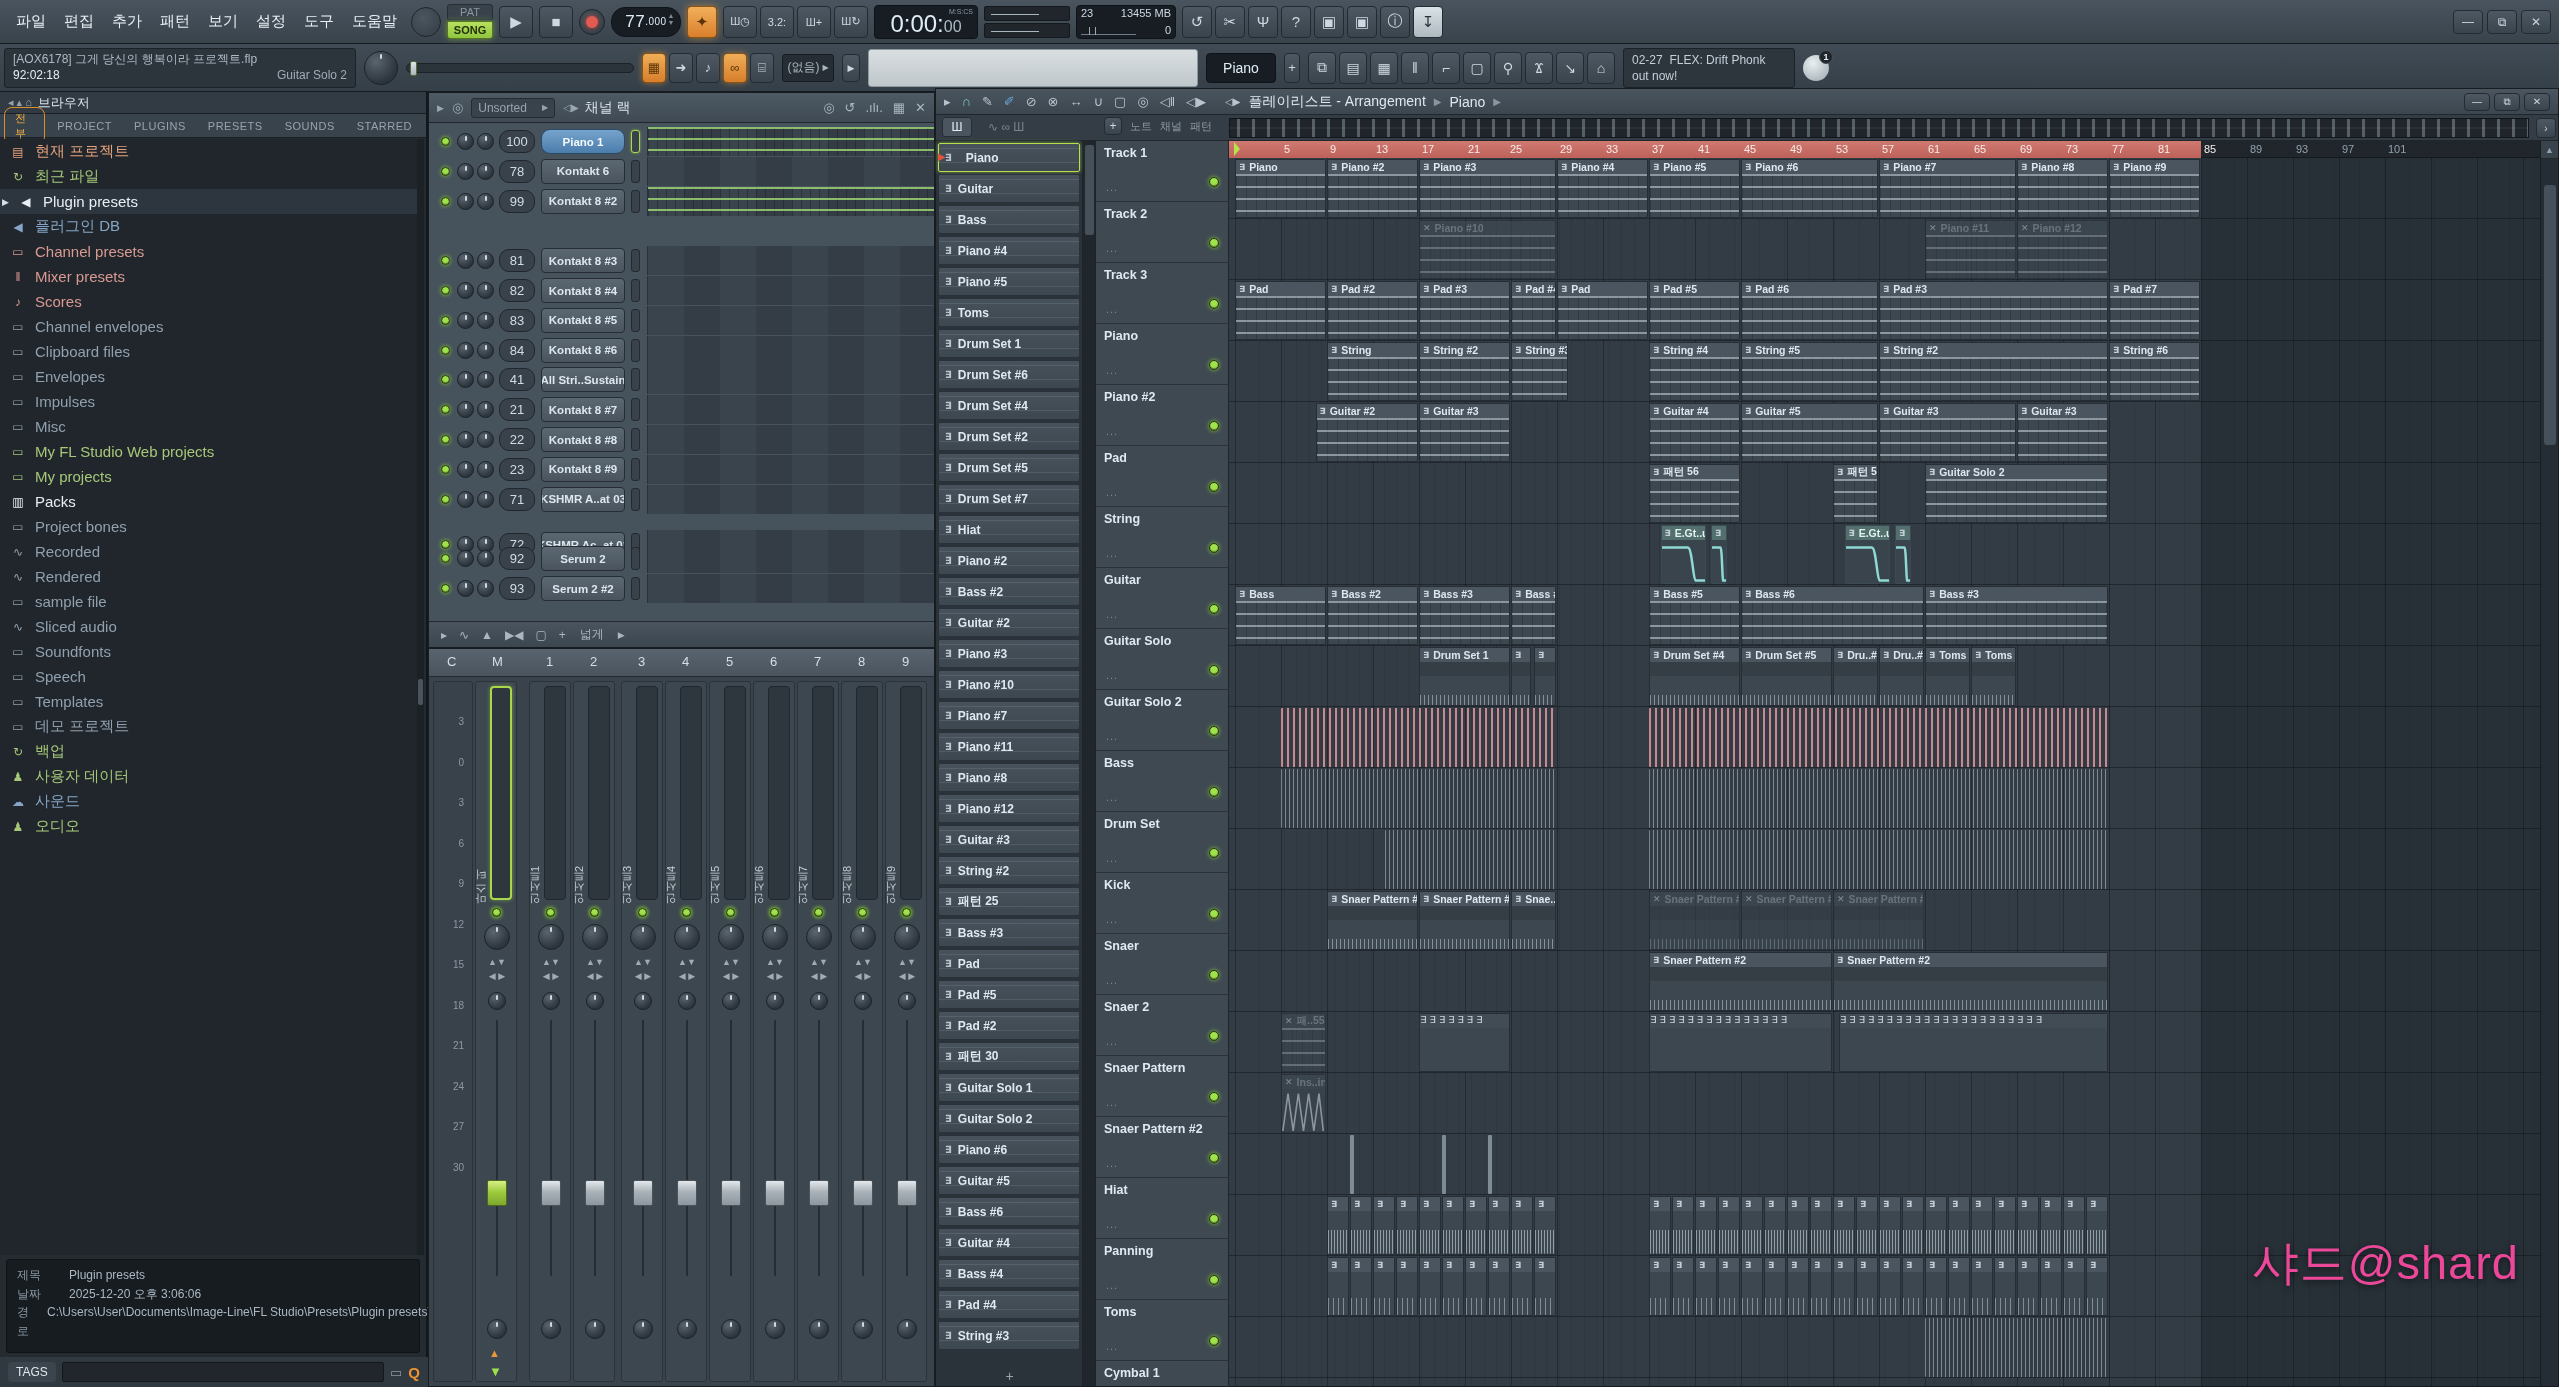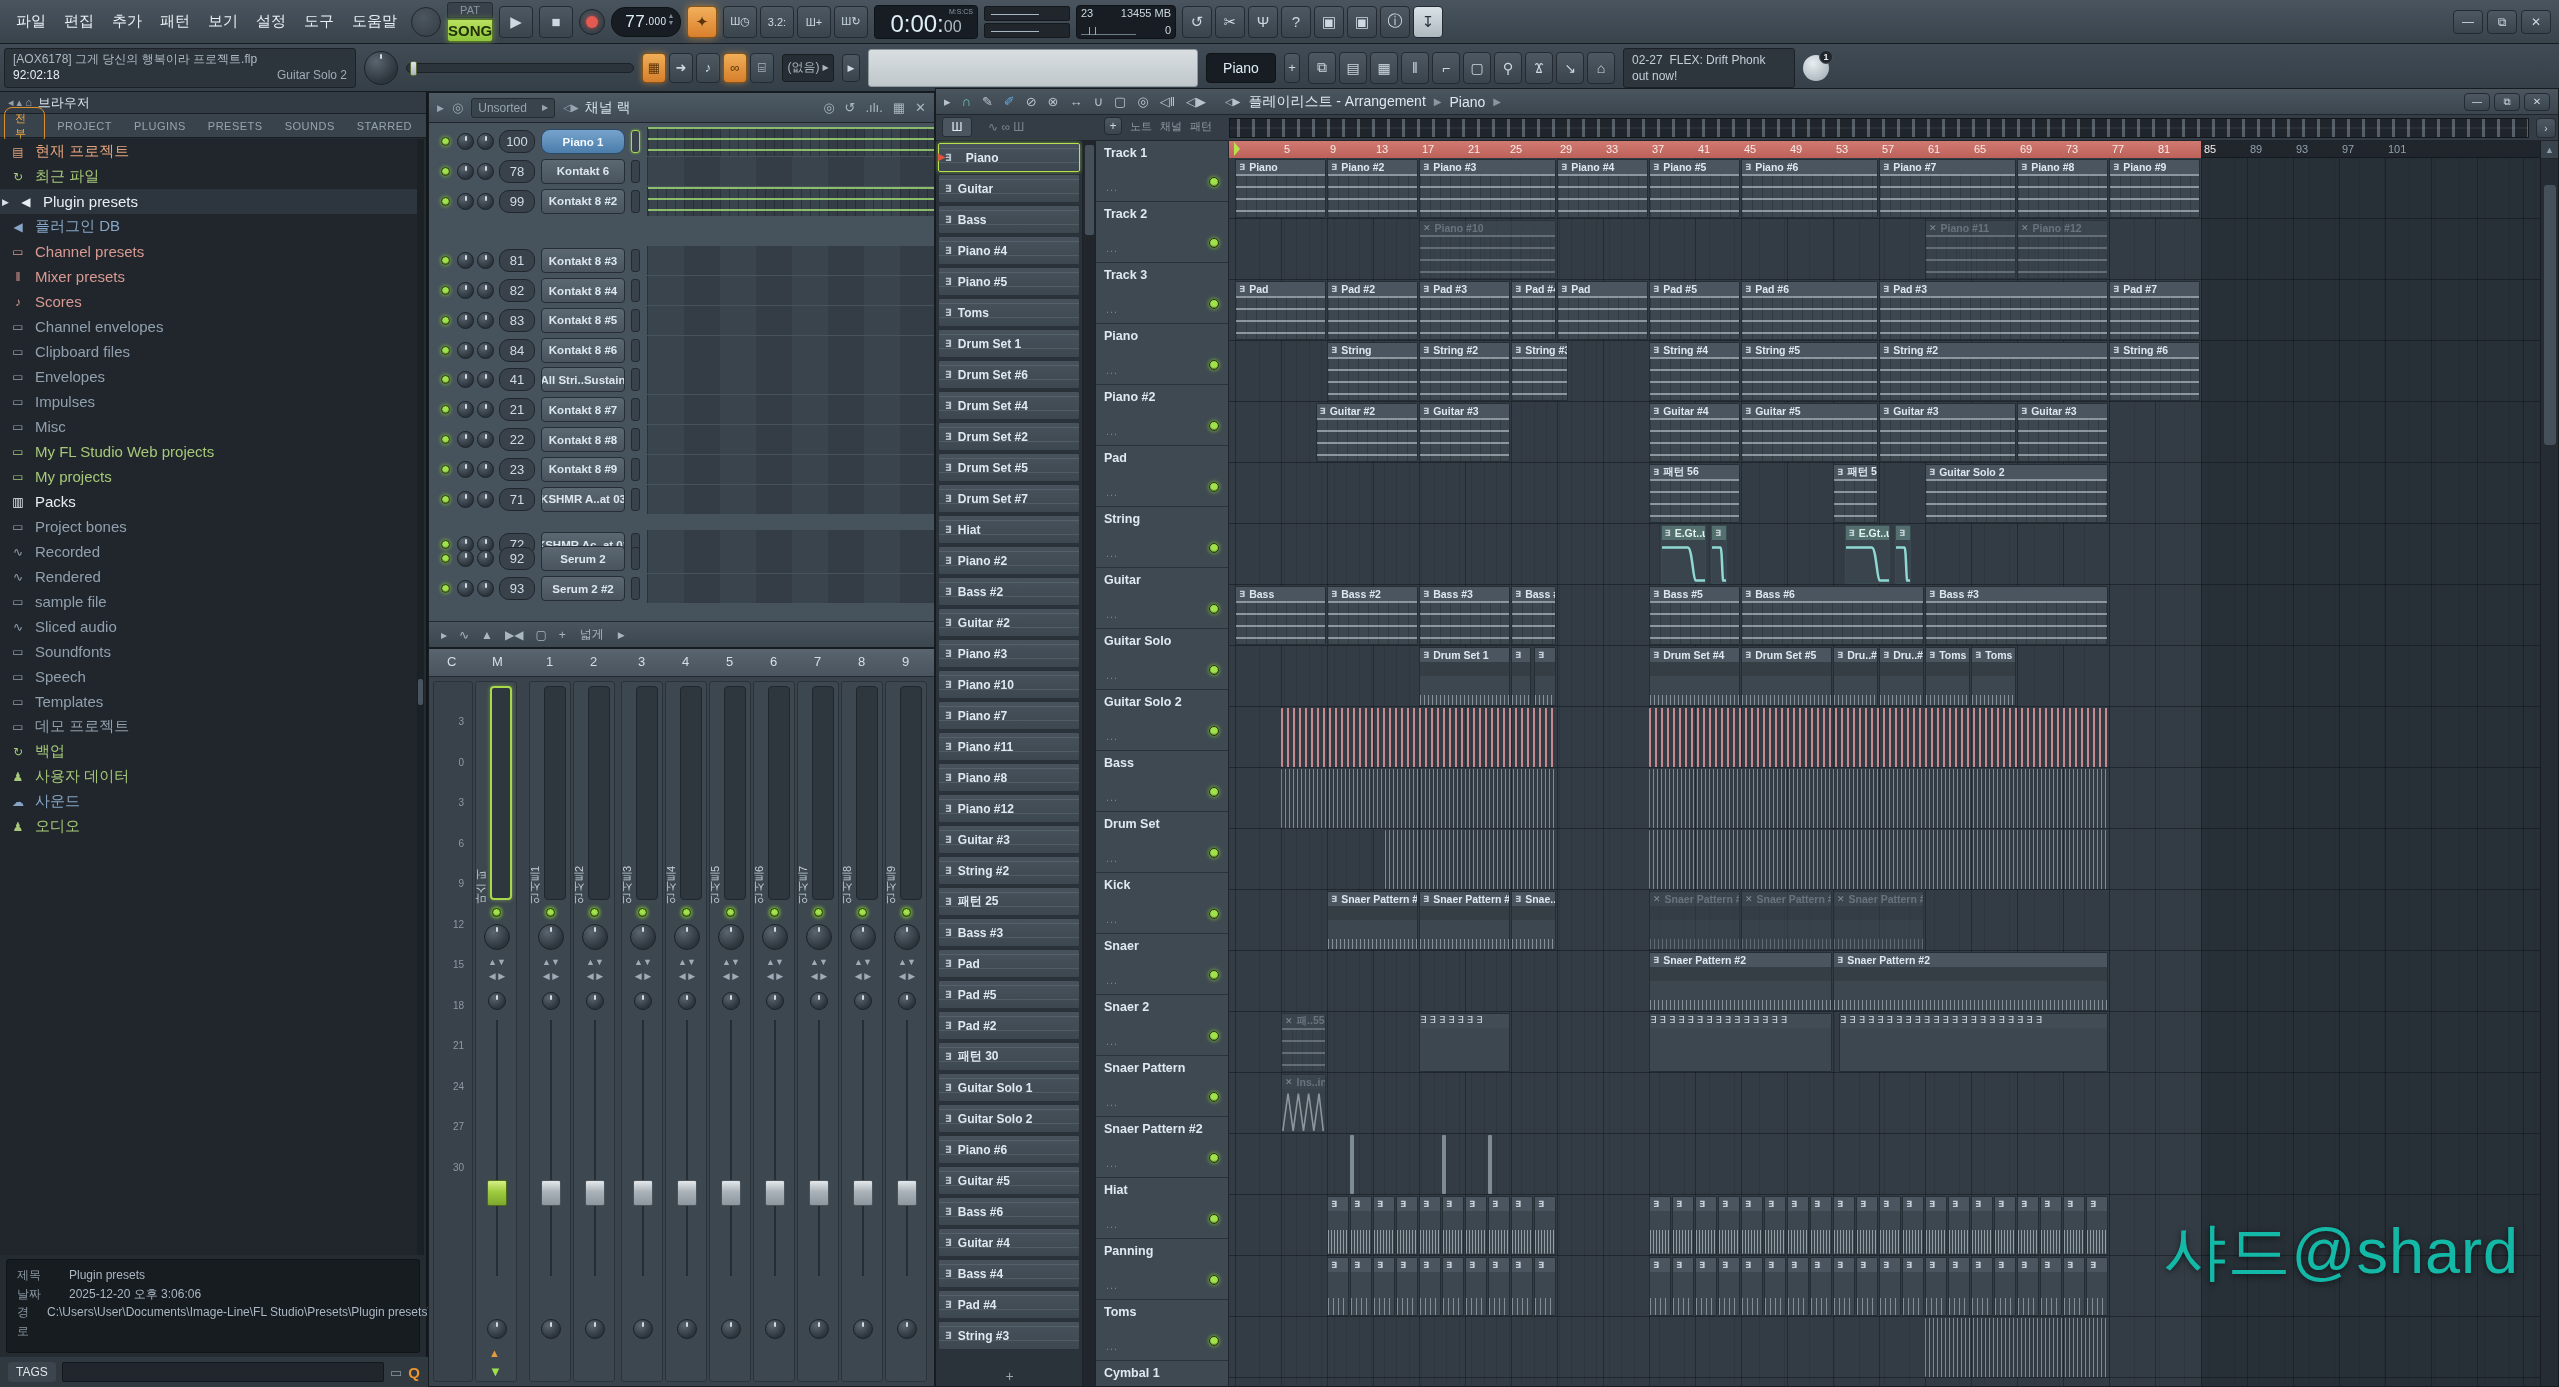--- a/index.html
+++ b/index.html
@@ -18,21 +18,21 @@
 
   
   .topbar{position:absolute;left:0;top:0;width:2559px;height:44px;
           background:linear-gradient(#49545e,#39434c);border-bottom:1px solid #161b20;
           display:flex;align-items:center;gap:6px;padding:0 8px;}
   .menu{display:flex;gap:2px;}
   .menu span{padding:4px 8px;font-size:15px;color:#e9eff4;cursor:default;}
   .hintknob{width:30px;height:30px;border-radius:50%;background:radial-gradient(circle at 40% 35%,#4c565f,#333c44);border:1px solid #20262c;}
   .patsong{display:flex;flex-direction:column;width:46px;gap:1px;}
   .patsong .pat{font-size:11px;color:#8a96a1;background:#39424b;border:1px solid #262d34;border-radius:3px 3px 0 0;text-align:center;padding:1px 0;}
-  .patsong .song{font-size:15px;font-weight:bold;color:#223008;background:linear-gradient(#b8e060,#8ec63c);border:1px solid #57751f;border-radius:0 0 3px 3px;text-align:center;padding:2px 0;box-shadow:0 0 6px rgba(150,210,70,.5);}
+  .patsong .song{font-size:11px;font-weight:bold;color:#223008;background:linear-gradient(#b8e060,#8ec63c);border:1px solid #57751f;border-radius:0 0 3px 3px;text-align:center;padding:2px 0;box-shadow:0 0 6px rgba(150,210,70,.5);}
   .tbtn{width:34px;height:32px;font-size:15px;}
   .rec{width:26px;height:26px;border-radius:50%;background:radial-gradient(circle at 40% 35%,#4a545d,#30383f);border:1px solid #1d2329;display:flex;align-items:center;justify-content:center;}
   .rec i{width:12px;height:12px;border-radius:50%;background:#e25a50;box-shadow:0 0 4px #c24038;}
   .tempo{width:70px;height:30px;border-radius:14px;display:flex;align-items:center;justify-content:center;font-size:17px;letter-spacing:.5px;position:relative;}
   .tempo small{font-size:10px;}
   .tempo .ud{position:absolute;right:5px;top:4px;font-size:7px;color:#7e8b96;line-height:1.1;}
   .obtn{width:30px;height:32px;background:linear-gradient(#f2b05c,#d97f2c);border:1px solid #8a5414;border-radius:4px;color:#5a3408;font-size:15px;display:flex;align-items:center;justify-content:center;box-shadow:0 0 8px rgba(240,160,60,.55);}
   .timelcd{width:104px;height:34px;display:flex;align-items:baseline;justify-content:center;position:relative;padding-top:4px;}
   .timelcd .big{font-size:24px;}
   .timelcd .sm{font-size:16px;color:#aebcc6;}
@@ -215,21 +215,21 @@
   .clip.auto{border-color:#3a4a52;background:#39444d;}
   .clip.auto svg{position:absolute;left:0;top:14px;width:100%;height:45px;}
   .clip.auto .h{background:#54706e;color:#dff2ef;}
   .clip.zigc svg{position:absolute;left:0;top:14px;width:100%;height:45px;}
   .clip.tickc{background:#7e8a94;border:none;width:4px !important;}
   .chiprow{position:absolute;left:0;top:0;right:0;height:14px;color:#c9d4dc;font-size:10px;letter-spacing:3px;overflow:hidden;background:rgba(74,85,95,.35);}
   .vscroll{position:absolute;right:0;top:52px;width:18px;bottom:0;background:#252c33;border-left:1px solid #171c21;}
   .vscroll .a{height:18px;display:flex;align-items:center;justify-content:center;font-size:9px;color:#93a0ab;background:#39434c;border-bottom:1px solid #20262c;}
   .vscroll i{position:absolute;left:3px;top:44px;width:12px;height:260px;background:#45505a;border-radius:3px;}
 
-  .watermark{position:absolute;right:40px;bottom:92px;font-size:63px;color:#14b8a6;text-shadow:0 2px 6px rgba(0,0,0,.55);letter-spacing:1px;}
+  .watermark{position:absolute;right:40px;bottom:92px;font-size:47px;color:#ec4899;text-shadow:0 2px 6px rgba(0,0,0,.55);letter-spacing:1px;}
 </style>
 </head>
 <body>
 
 <div class="app">
 
   <div class="topbar">
     <div class="menu" id="menu">
         <span>파일</span>
         <span>편집</span>

